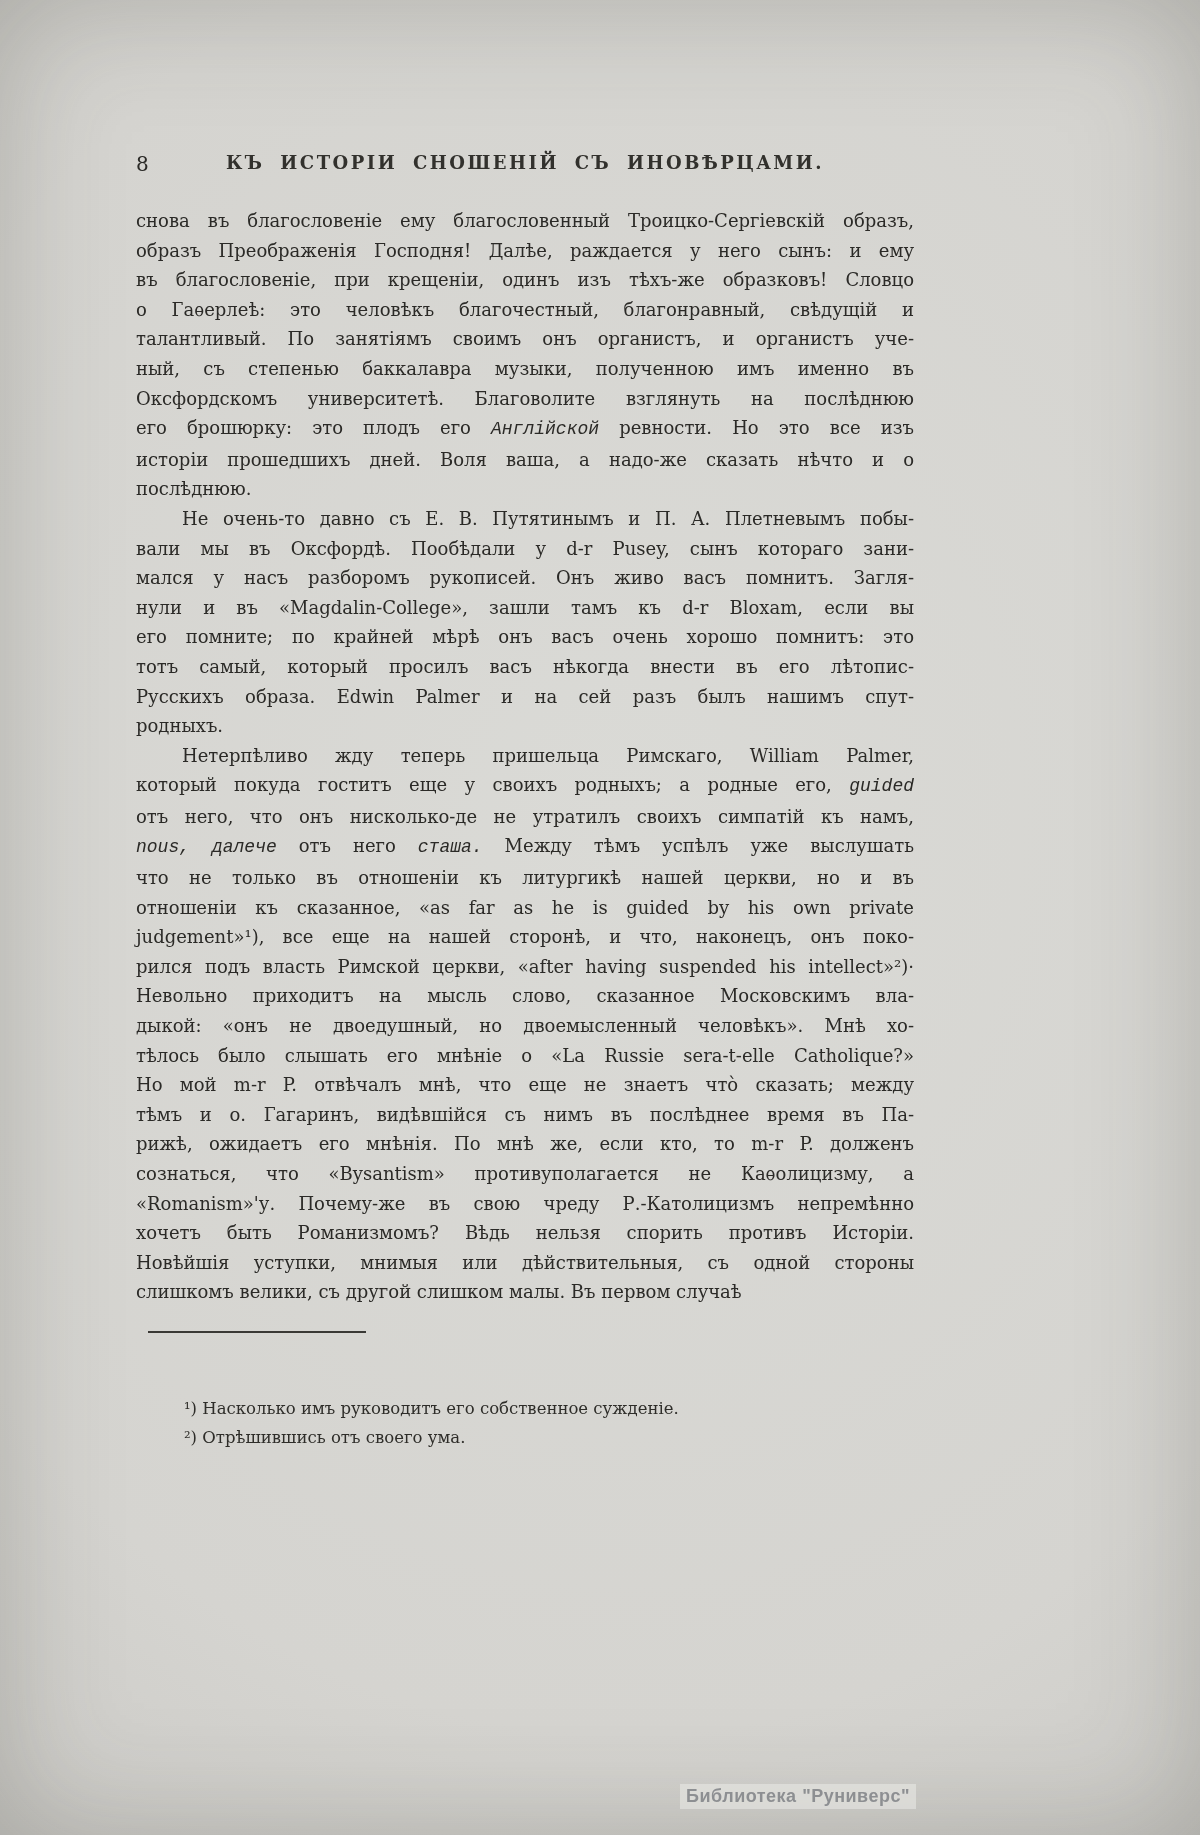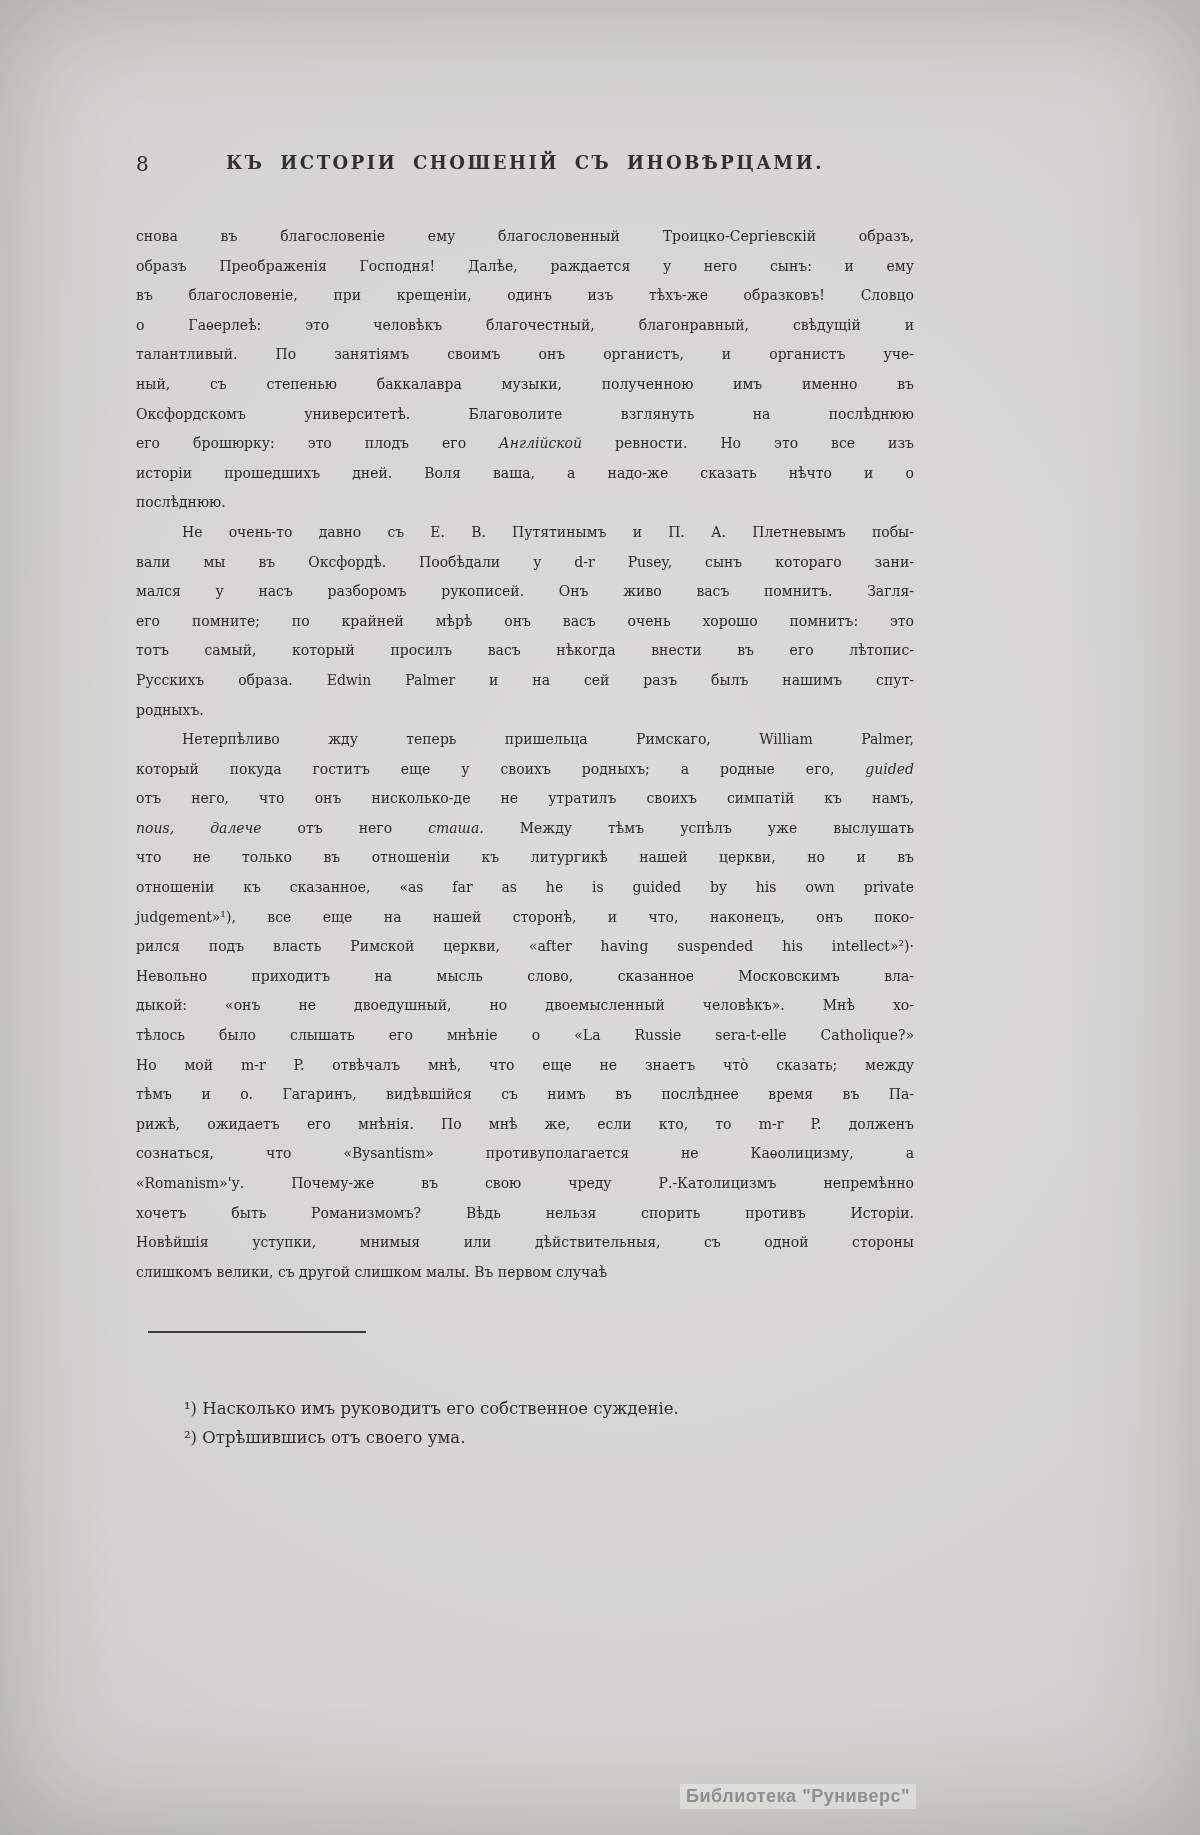--- a/index.html
+++ b/index.html
@@ -32,22 +32,22 @@
   }
   .running-title {
     text-align: center;
     font-size: 18px;
     font-weight: bold;
     letter-spacing: 2.5px;
     word-spacing: 7px;
     color: #32312d;
   }
   .body-text {
-    margin-top: 40px;
-    font-size: 14px;
+    margin-top: 24px;
+    font-size: 18px;
     line-height: 29.6px;
   }
   .para { margin: 0; }
   .para.indent .line:first-child { text-indent: 46px; }
   .line {
     text-align: justify;
     text-align-last: justify;
     min-height: 29.6px;
   }
   .line.last { text-align-last: left; }
@@ -73,21 +73,21 @@
     right: 284px;
     bottom: 26px;
     font-family: "Liberation Sans", sans-serif;
     font-size: 18px;
     font-weight: bold;
     color: #8d8f92;
     background: rgba(235, 235, 232, 0.55);
     padding: 2px 6px;
     letter-spacing: 0.5px;
   }
-  i { font-style: italic; }
+  i { font-style: italic; font-family: Liberation Mono, monospace; }
 </style>
 </head>
 <body>
 
 <div class="page">
   <div class="text-block">
     <div class="header-row">
       <span class="page-number">8</span>
       <div class="running-title">КЪ ИСТОРІИ СНОШЕНІЙ СЪ ИНОВѢРЦАМИ.</div>
     </div>
@@ -101,20 +101,21 @@
           <div class="line">ный, съ степенью баккалавра музыки, полученною имъ именно въ</div>
           <div class="line">Оксфордскомъ университетѣ. Благоволите взглянуть на послѣднюю</div>
           <div class="line">его брошюрку: это плодъ его <i>Англійской</i> ревности. Но это все изъ</div>
           <div class="line">исторіи прошедшихъ дней. Воля ваша, а надо-же сказать нѣчто и о</div>
           <div class="line last">послѣднюю.</div>
         </div>
         <div class="para indent">
           <div class="line">Не очень-то давно съ Е. В. Путятинымъ и П. А. Плетневымъ побы-</div>
           <div class="line">вали мы въ Оксфордѣ. Пообѣдали у d-r Pusey, сынъ котораго зани-</div>
           <div class="line">мался у насъ разборомъ рукописей. Онъ живо васъ помнитъ. Загля-</div>
+          <div class="line">нули и въ «Magdalin-College», зашли тамъ къ d-r Bloxam, если вы</div>
           <div class="line">его помните; по крайней мѣрѣ онъ васъ очень хорошо помнитъ: это</div>
           <div class="line">тотъ самый, который просилъ васъ нѣкогда внести въ его лѣтопис-</div>
           <div class="line">Русскихъ образа. Edwin Palmer и на сей разъ былъ нашимъ спут-</div>
           <div class="line last">родныхъ.</div>
         </div>
         <div class="para indent">
           <div class="line">Нетерпѣливо жду теперь пришельца Римскаго, William Palmer,</div>
           <div class="line">который покуда гоститъ еще у своихъ родныхъ; а родные его, <i>guided</i></div>
           <div class="line">отъ него, что онъ нисколько-де не утратилъ своихъ симпатій къ намъ,</div>
           <div class="line"><i>nous,</i> <i>далече</i> отъ него <i>сташа.</i> Между тѣмъ успѣлъ уже выслушать</div>

